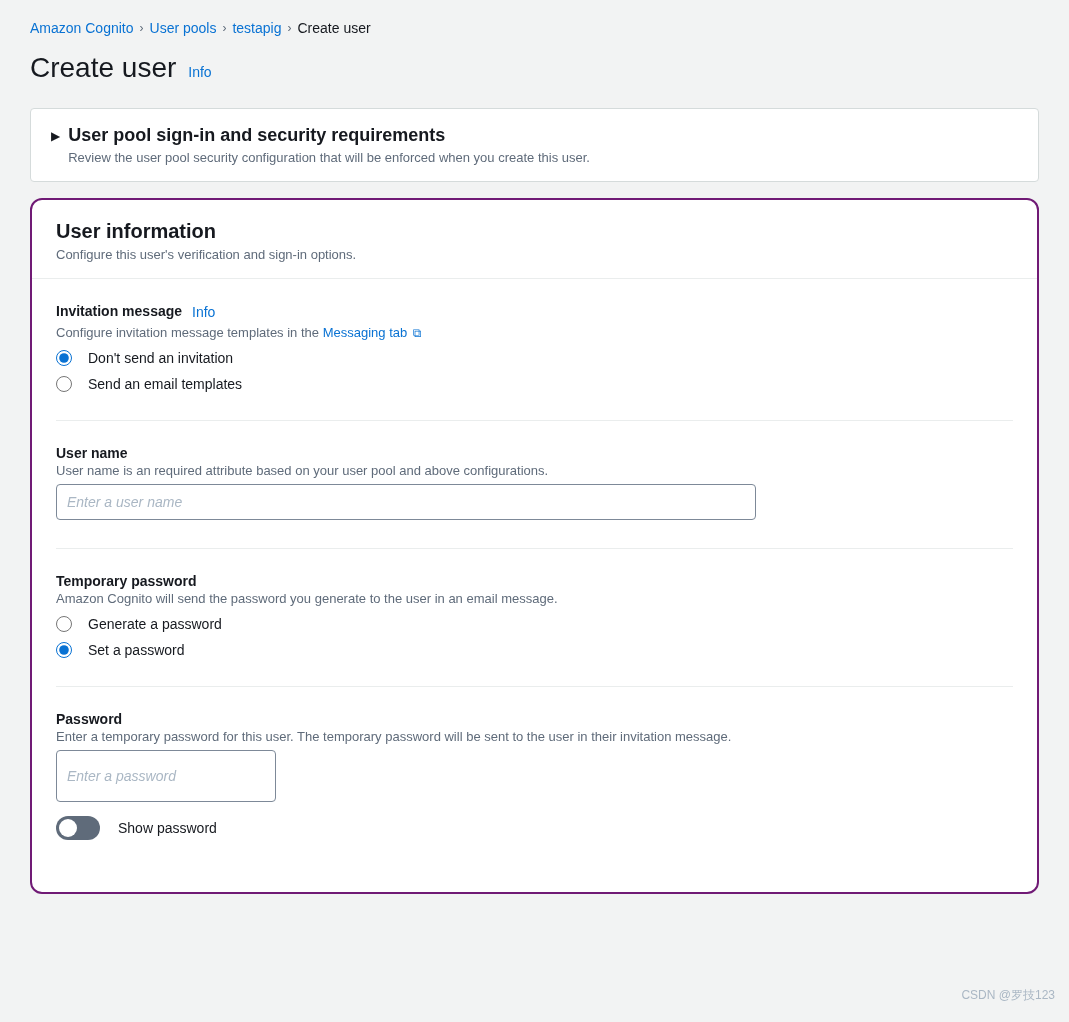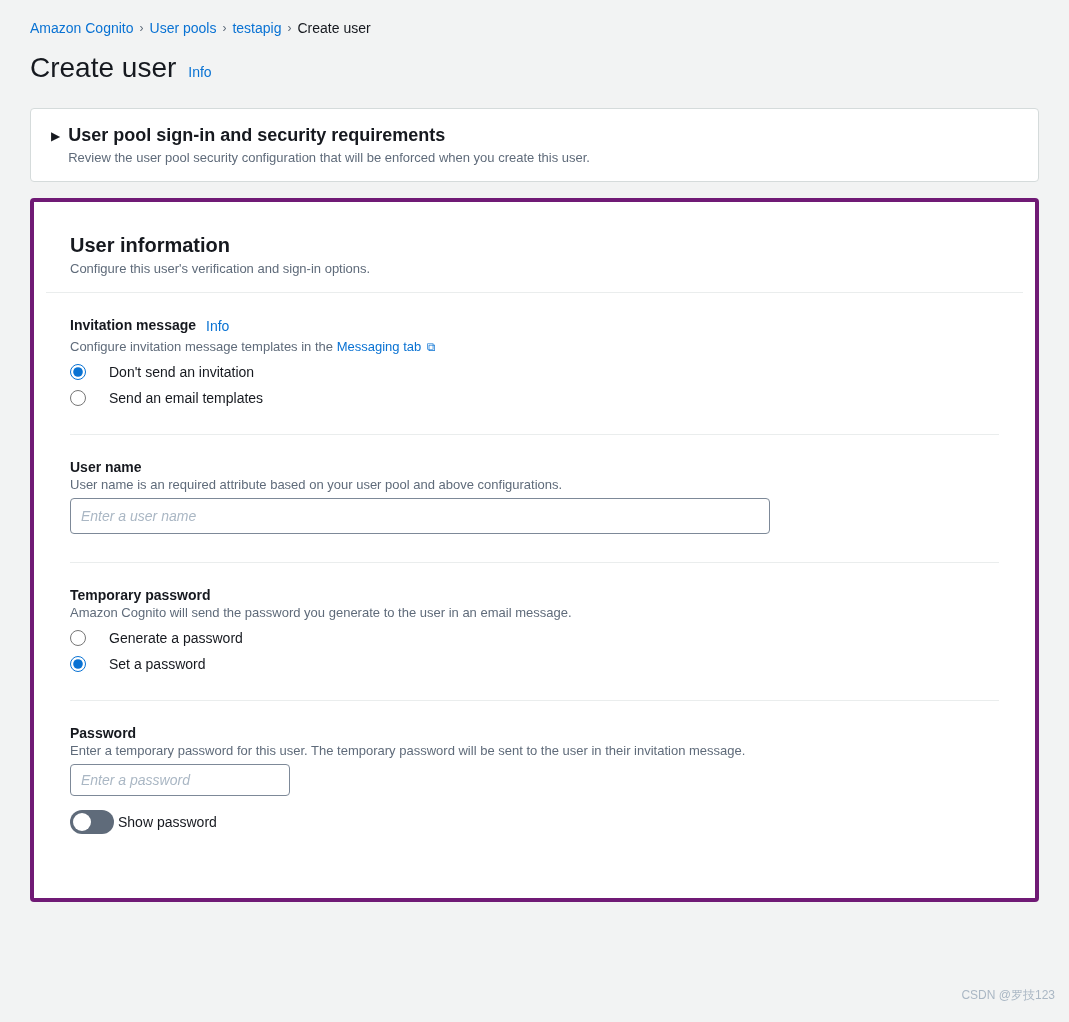--- a/index.html
+++ b/index.html
@@ -80,23 +80,23 @@
       color: #16191f;
     }
     .collapsible-desc {
       font-size: 13px;
       color: #5f6b7a;
       margin-top: 4px;
     }
     
     .form-section {
       background: #fff;
-      border: 4px solid #701a75;
-      border-radius: 4px;
-      padding: 12px;
+      border: 2px solid #701a75;
+      border-radius: 12px;
+      padding: 0;
     }
     .form-section-header {
       padding: 20px 24px 16px 24px;
       border-bottom: 1px solid #eaeded;
     }
     .form-section-title {
       font-size: 20px;
       font-weight: 700;
       color: #16191f;
       margin-bottom: 4px;
@@ -136,21 +136,21 @@
     
     .radio-group {
       display: flex;
       flex-direction: column;
       gap: 10px;
       margin-top: 10px;
     }
     .radio-item {
       display: flex;
       align-items: center;
-      gap: 23px;
+      gap: 16px;
       cursor: pointer;
     }
     .radio-item input[type="radio"] {
       width: 16px;
       height: 16px;
       accent-color: #0972d3;
       cursor: pointer;
     }
     .radio-label {
       font-size: 14px;
@@ -171,39 +171,39 @@
       outline: none;
       font-style: italic;
     }
     .text-input::placeholder {
       color: #aab7c4;
       font-style: italic;
     }
     
     .password-input {
       width: 220px;
-      height: 32px;
+      height: 52px;
       border: 1px solid #7d8998;
       border-radius: 4px;
       padding: 4px 10px;
       font-size: 14px;
       color: #16191f;
       background: #fff;
       outline: none;
       font-style: italic;
     }
     .password-input::placeholder {
       color: #aab7c4;
       font-style: italic;
     }
     
     .toggle-row {
       display: flex;
       align-items: center;
-      gap: 4px;
+      gap: 18px;
       margin-top: 14px;
     }
     .toggle-switch {
       position: relative;
       width: 44px;
       height: 24px;
       cursor: pointer;
     }
     .toggle-switch input {
       opacity: 0;

